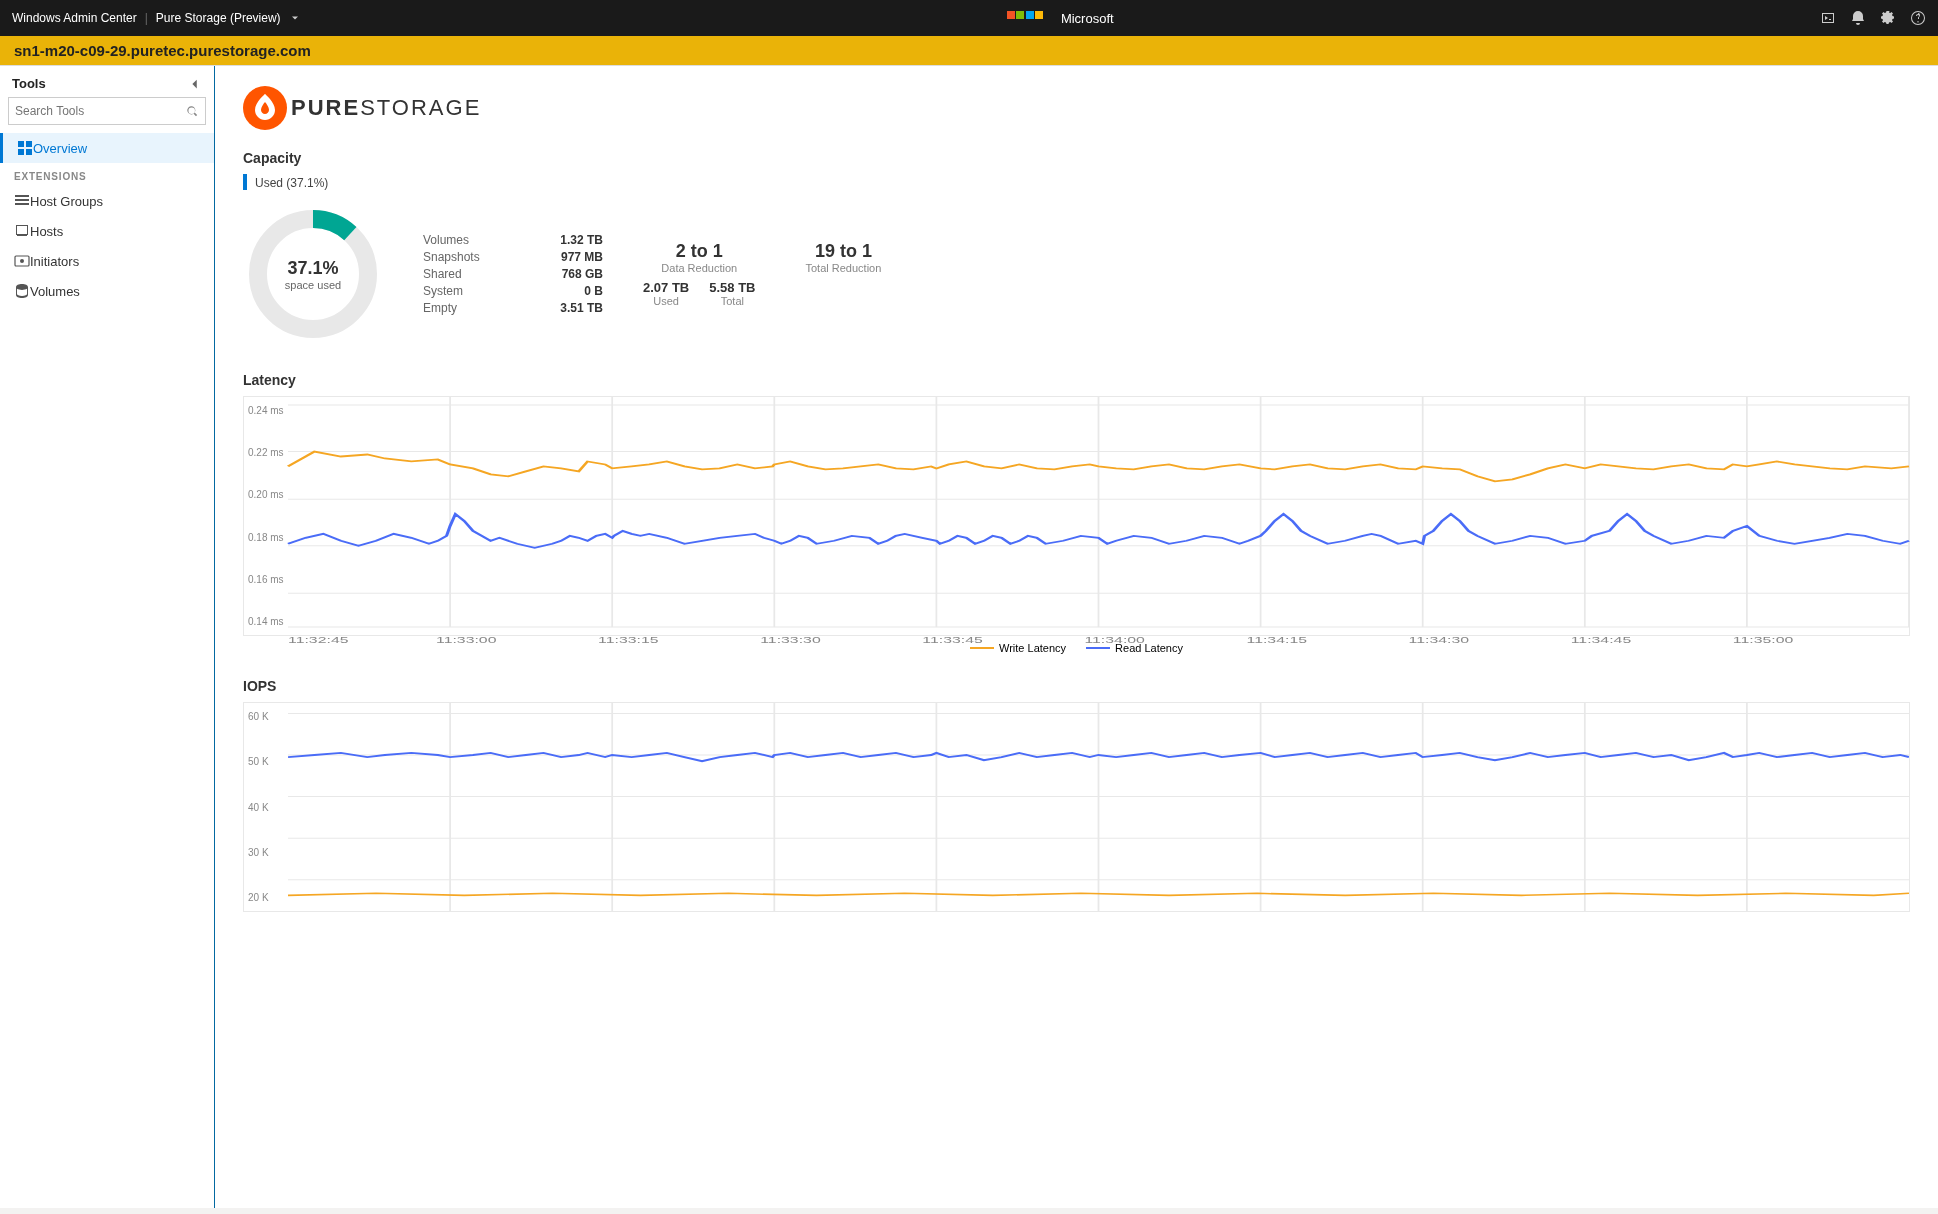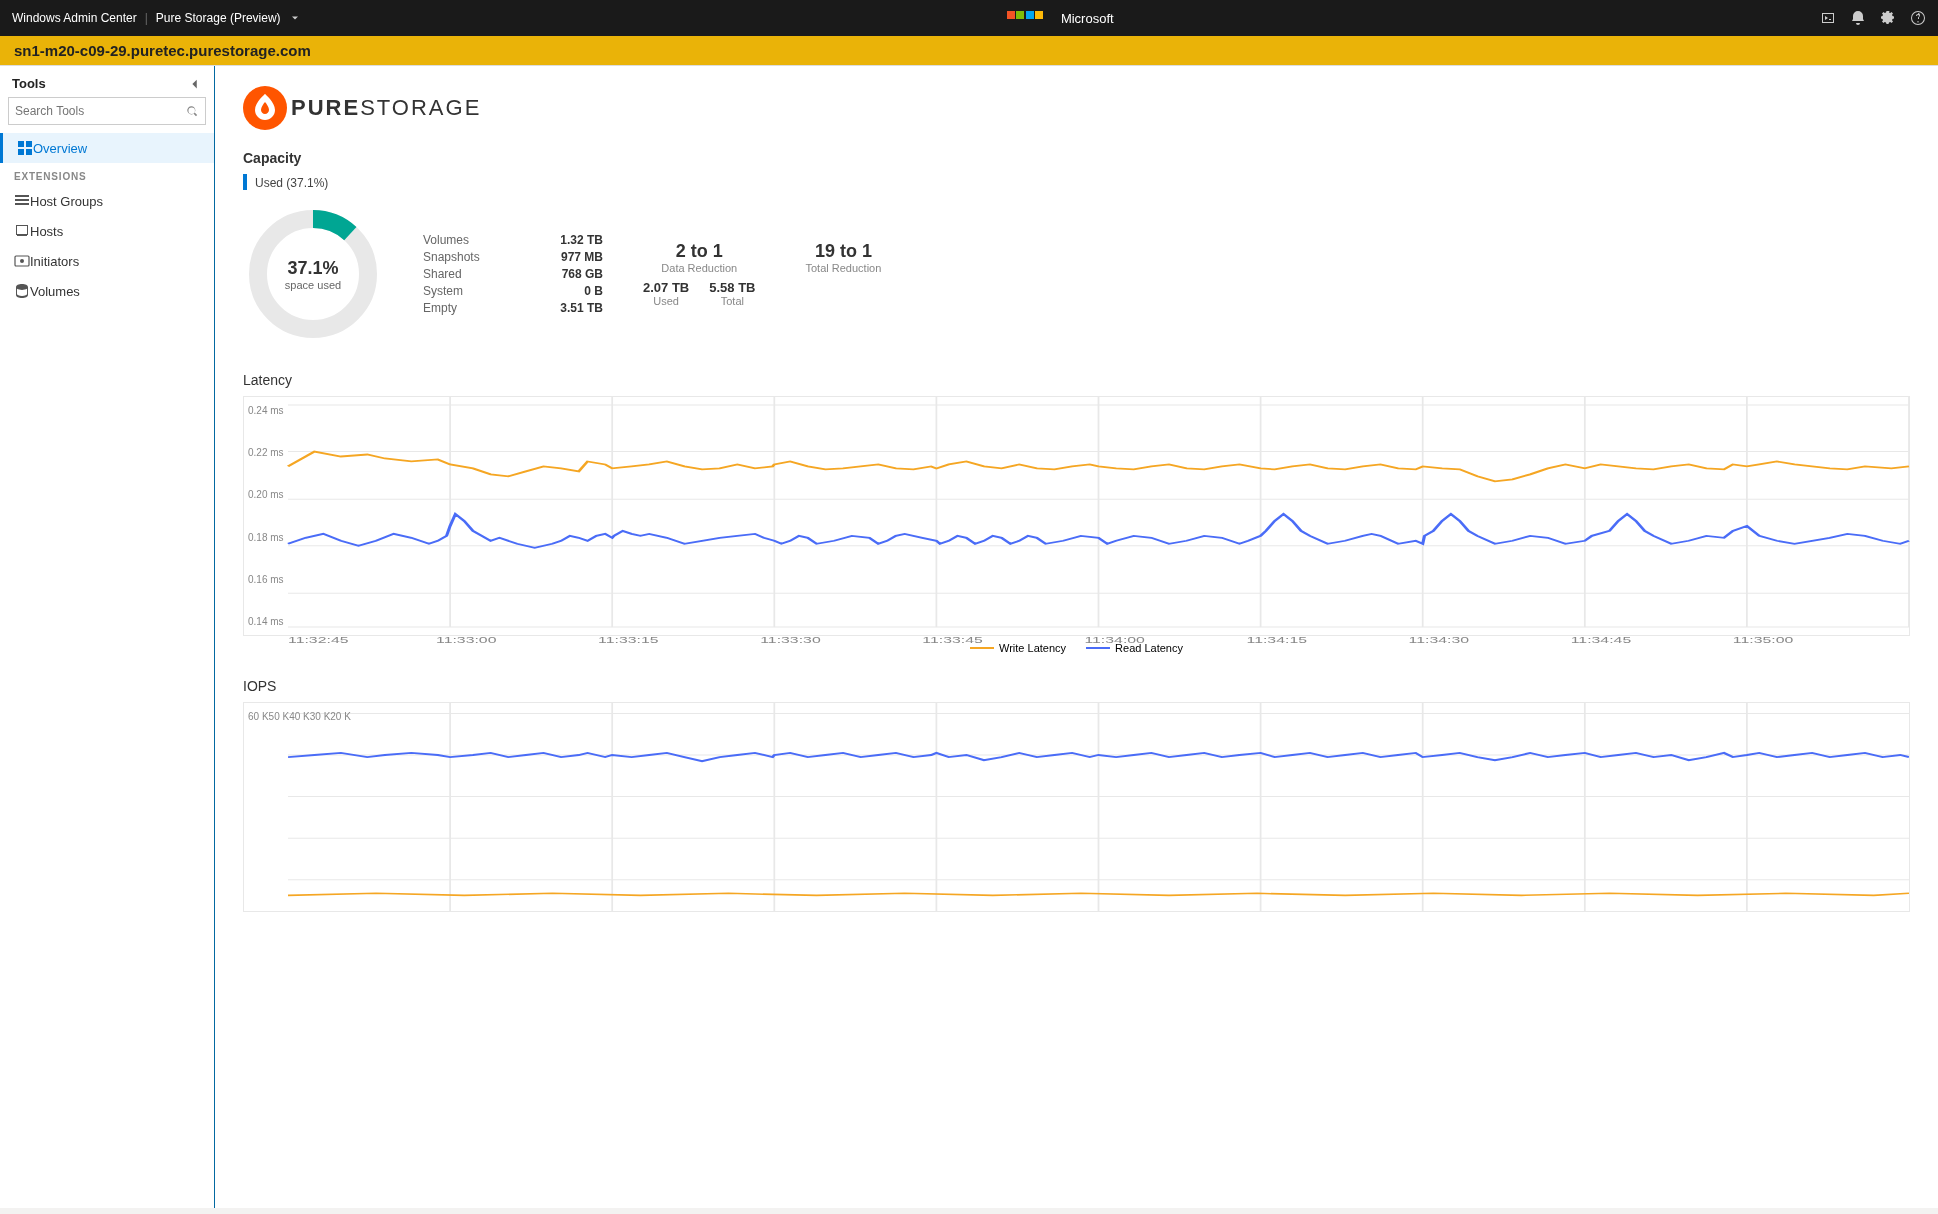--- a/index.html
+++ b/index.html
@@ -76,21 +76,21 @@
     .stat-label { color: #666; }
     .stat-value { font-weight: 600; color: #333; }
 
     .reduction-stats { display: flex; gap: 50px; }
     .reduction-block { text-align: center; }
     .reduction-big { font-size: 18px; font-weight: 700; color: #333; }
     .reduction-subtitle { font-size: 11px; color: #888; }
 
     
     .chart-section { margin-bottom: 24px; }
-    .chart-title { font-size: 14px; font-weight: 400; color: #333; margin-bottom: 8px; }
+    .chart-title { font-size: 14px; font-weight: 700; color: #333; margin-bottom: 8px; }
     .chart-area { position: relative; height: 260px; border: 1px solid #e8e8e8; background: #fff; }
     .chart-legend { display: flex; justify-content: center; gap: 20px; margin-top: 6px; font-size: 11px; }
     .legend-item { display: flex; align-items: center; gap: 5px; }
     .legend-dot { width: 24px; height: 2px; }
 
     .iops-chart-area { position: relative; height: 220px; border: 1px solid #e8e8e8; background: #fff; }
 
     
     .content::-webkit-scrollbar { width: 8px; }
     .content::-webkit-scrollbar-track { background: #f1f1f1; }
@@ -336,21 +336,21 @@
           <div class="legend-dot" style="background:#4a6cf7"></div>
           <span>Read Latency</span>
         </div>
       </div>
     </div>
 
     <div class="chart-section">
       <div class="chart-title">IOPS</div>
       <div class="iops-chart-area" style="padding-left:44px;height:210px">
         
-        <div style="position:absolute;left:0;top:0;height:100%;display:flex;flex-direction:row;justify-content:space-between;padding:8px 4px;z-index:2">
+        <div style="position:absolute;left:0;top:0;height:100%;display:flex;flex-direction:column;justify-content:space-between;padding:8px 4px;z-index:2">
           <span style="font-size:10px;color:#888">60 K</span>
           <span style="font-size:10px;color:#888">50 K</span>
           <span style="font-size:10px;color:#888">40 K</span>
           <span style="font-size:10px;color:#888">30 K</span>
           <span style="font-size:10px;color:#888">20 K</span>
         </div>
         <svg style="width:100%;height:100%;" viewBox="0 0 920 200" preserveAspectRatio="none">
 
           <line x1="0" y1="10" x2="920" y2="10" stroke="#e8e8e8" stroke-width="1"></line>
           <line x1="0" y1="50" x2="920" y2="50" stroke="#e8e8e8" stroke-width="1"></line>

